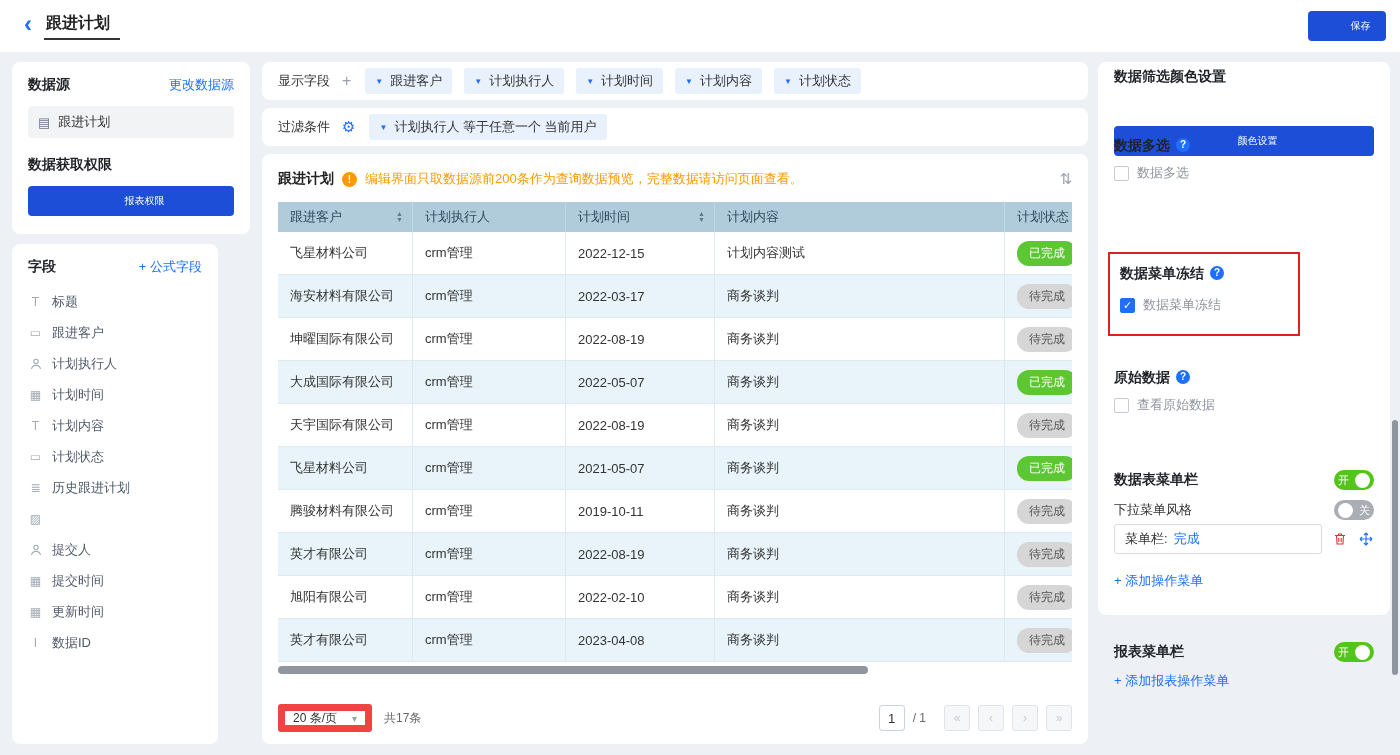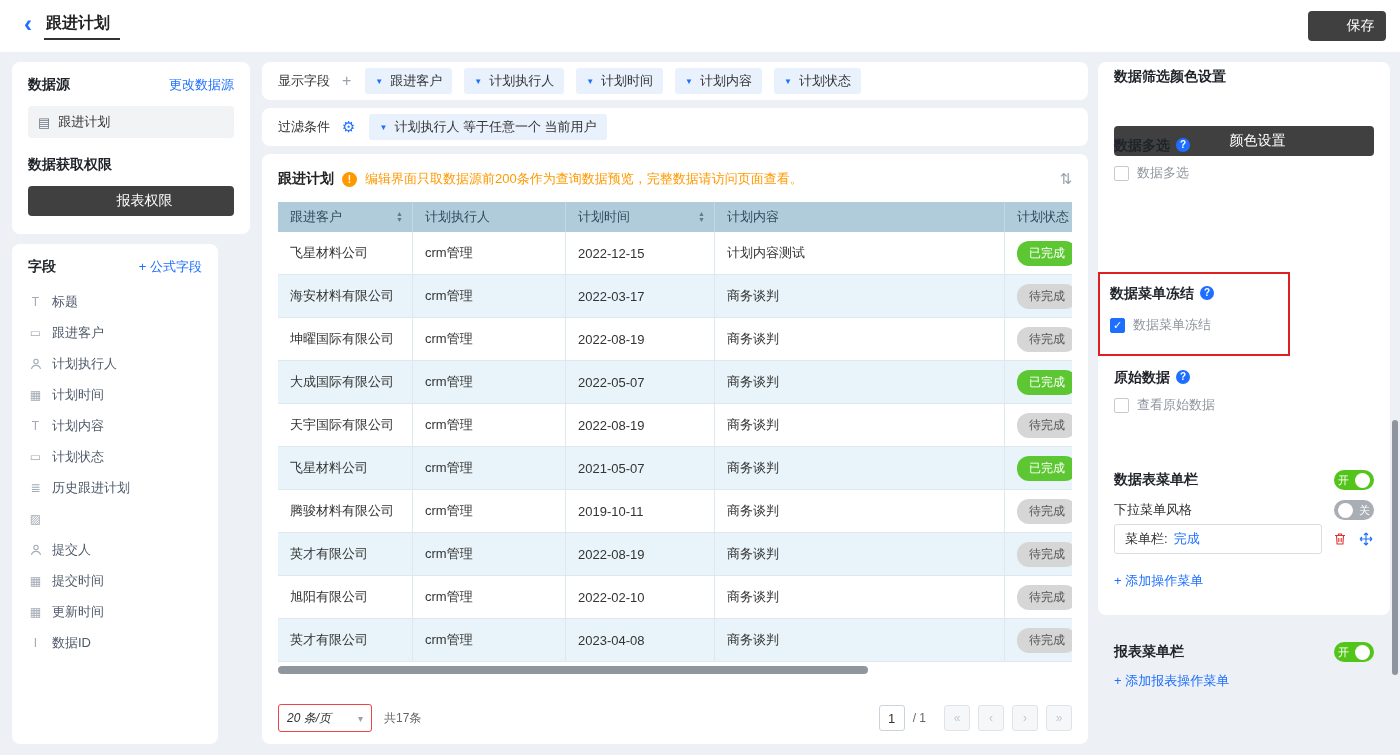--- a/index.html
+++ b/index.html
@@ -1,21 +1,21 @@
 <!DOCTYPE html>
 <html><head>
 <meta charset="utf-8">
 <style>
   *{margin:0;padding:0;box-sizing:border-box;}
   html,body{width:1400px;height:755px;}
   body{font-family:"Liberation Sans","DejaVu Sans",sans-serif;background:#EDF0F4;position:relative;overflow:hidden;color:#333;}
   i{font-style:normal;}
   .card{position:absolute;background:#fff;border-radius:8px;}
   .link{color:#1E6FFF;font-size:13px;cursor:pointer;text-decoration:none;}
-  .btn-primary{background:#404040;color:#fff;border:none;border-radius:4px;font-size:14px;cursor:pointer;font-family:inherit;display:flex;align-items:center;justify-content:center;padding-left:27px;}
+  .btn-primary{background:#1d4ed8;color:#fff;border:none;border-radius:4px;font-size:10px;cursor:pointer;font-family:inherit;display:flex;align-items:center;justify-content:center;padding-left:27px;}
   .h{font-size:14px;font-weight:bold;color:#1F2329;}
 
   
   .topbar{position:absolute;left:0;top:0;width:1400px;height:52px;background:#fff;display:flex;align-items:center;padding:0 14px;z-index:5;}
   .back{color:#1E6FFF;font-size:24px;font-weight:bold;cursor:pointer;margin:0 12px 4px 10px;line-height:1;}
   .title{font-size:16px;font-weight:bold;color:#222;border-bottom:2px solid #333;padding:0 10px 4px 2px;}
   .save{position:absolute;right:14px;top:11px;width:78px;height:30px;}
 
   
   #card-ds{left:12px;top:62px;width:238px;height:172px;padding:14px 16px;}
@@ -55,38 +55,38 @@
   .trow{display:flex;height:43px;background:#fff;cursor:pointer;}
   .trow.alt{background:#E8F4F9;}
   .td{display:flex;align-items:center;font-size:13px;color:#333;padding-left:12px;border-right:1px solid #DDE8EF;border-bottom:1px solid #DDE8EF;overflow:hidden;white-space:nowrap;}
   .badge{display:inline-block;padding:4px 12px;border-radius:12px;font-size:12px;white-space:nowrap;}
   .badge.g{background:#5CC732;color:#fff;}
   .badge.p{background:#D6D6D6;color:#555;}
   .hscroll{height:8px;margin-top:4px;width:794px;}
   .hthumb{width:590px;height:8px;background:#8F969D;border-radius:4px;cursor:grab;}
   .pagefoot{margin-top:auto;display:flex;justify-content:space-between;align-items:center;height:28px;}
   .pf-left{display:flex;align-items:center;gap:12px;}
-  .psize{width:94px;height:28px;border:1px solid #ef4444;border-radius:3px;display:flex;align-items:center;justify-content:space-between;padding:0 8px;font-size:12px;color:#333;cursor:pointer;background:#fff;font-style:italic;}
+  .psize{width:94px;height:28px;border:7px solid #ef4444;border-radius:3px;display:flex;align-items:center;justify-content:space-between;padding:0 8px;font-size:12px;color:#333;cursor:pointer;background:#fff;}
   .chev{color:#98A2AE;font-size:10px;}
   .total{font-size:12px;color:#666;}
   .pf-right{display:flex;align-items:center;}
   .pagebox{min-width:26px;height:26px;border:1px solid #CBD3DB;border-radius:3px;display:inline-flex;align-items:center;justify-content:center;font-size:13px;color:#333;cursor:pointer;background:#fff;}
   .ptotal{font-size:12px;color:#666;margin:0 10px 0 8px;}
   .pbtn{width:26px;height:26px;border:1px solid #E0E4E9;background:#F6F7F9;border-radius:3px;color:#C3C9D0;display:inline-flex;align-items:center;justify-content:center;font-size:12px;margin-left:8px;cursor:pointer;}
 
   
   #card-right{left:1098px;top:62px;width:292px;height:553px;}
   .rp{position:relative;width:100%;height:100%;}
   .rabs{position:absolute;left:16px;right:16px;}
   .help{display:inline-flex;width:14px;height:14px;border-radius:50%;background:#1E6FFF;color:#fff;font-size:10px;font-weight:bold;align-items:center;justify-content:center;margin-left:6px;vertical-align:2px;cursor:pointer;}
   .cbrow{display:flex;align-items:center;}
   .cb{width:15px;height:15px;border:1px solid #C6CBD2;border-radius:2px;background:#fff;display:inline-flex;align-items:center;justify-content:center;cursor:pointer;flex:none;}
   .cb.checked{background:#1E6FFF;border-color:#1E6FFF;color:#fff;font-size:11px;}
   .cblabel{font-size:13px;color:#8F959E;margin-left:8px;}
-  .freeze-wrap{position:absolute;left:12px;right:16px;margin-top:20px;}
+  .freeze-wrap{position:absolute;left:22px;right:16px;}
   .red-box{position:absolute;left:-12px;top:-12px;width:192px;height:84px;border:2px solid #E02020;pointer-events:none;}
   .r-row{display:flex;justify-content:space-between;align-items:center;}
   .sub-label{font-size:13px;color:#333;}
   .toggle{width:40px;height:20px;border-radius:10px;display:inline-flex;align-items:center;justify-content:space-between;padding:0 4px;cursor:pointer;flex:none;}
   .toggle.on{background:#52C41A;}
   .toggle.off{background:#A9AEB5;flex-direction:row-reverse;}
   .toggle .tl{color:#fff;font-size:11px;}
   .knob{width:15px;height:15px;border-radius:50%;background:#fff;}
   .menurow{display:flex;align-items:center;gap:10px;}
   .menubox{flex:1;height:30px;border:1px solid #D8DDE3;border-radius:3px;display:flex;align-items:center;padding:0 10px;font-size:13px;background:#fff;}

